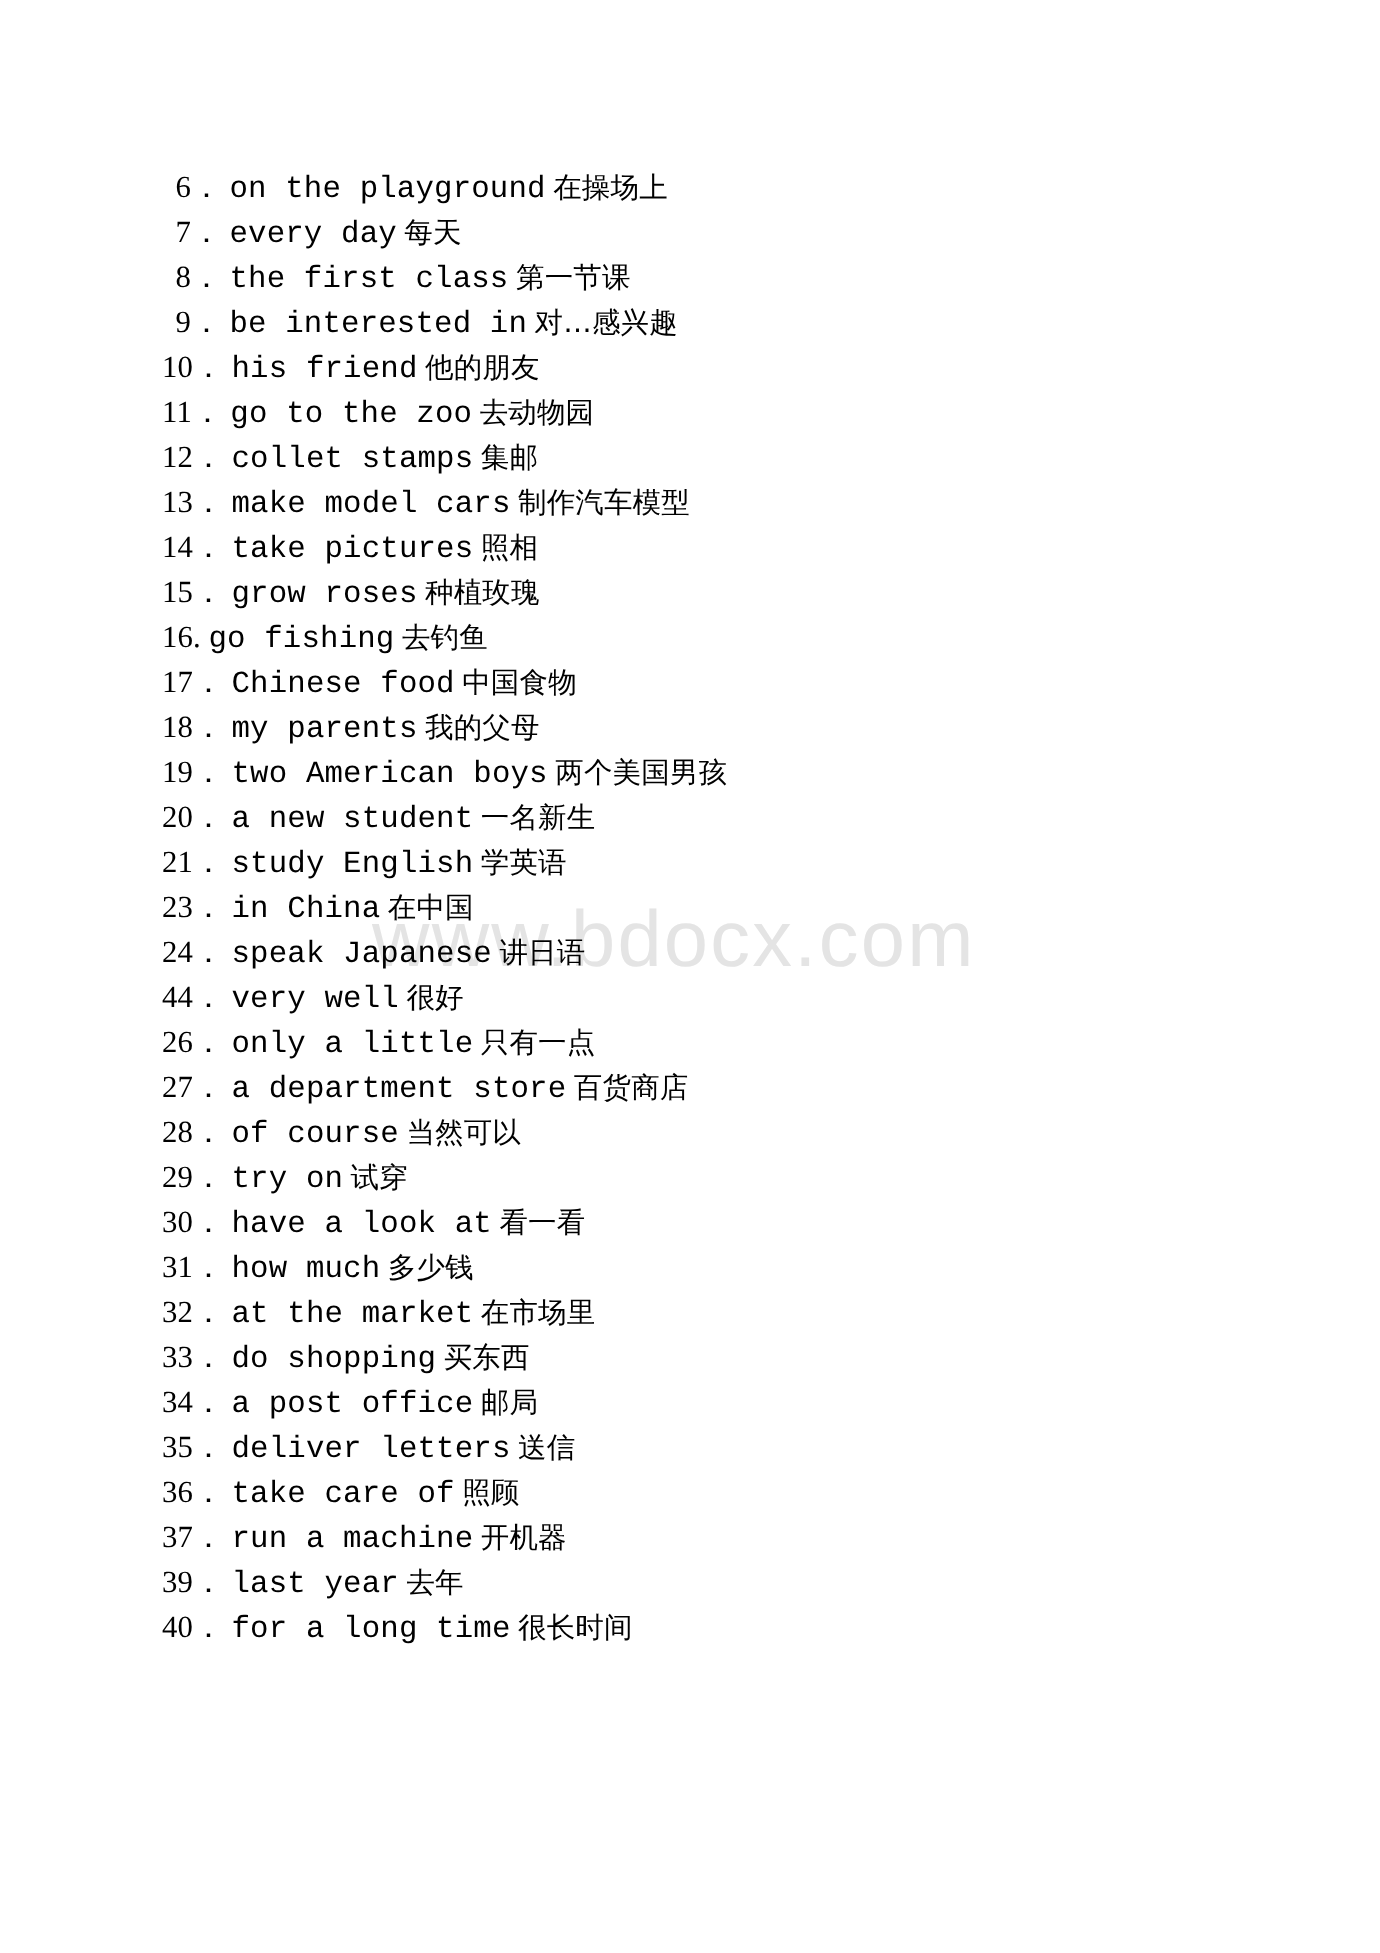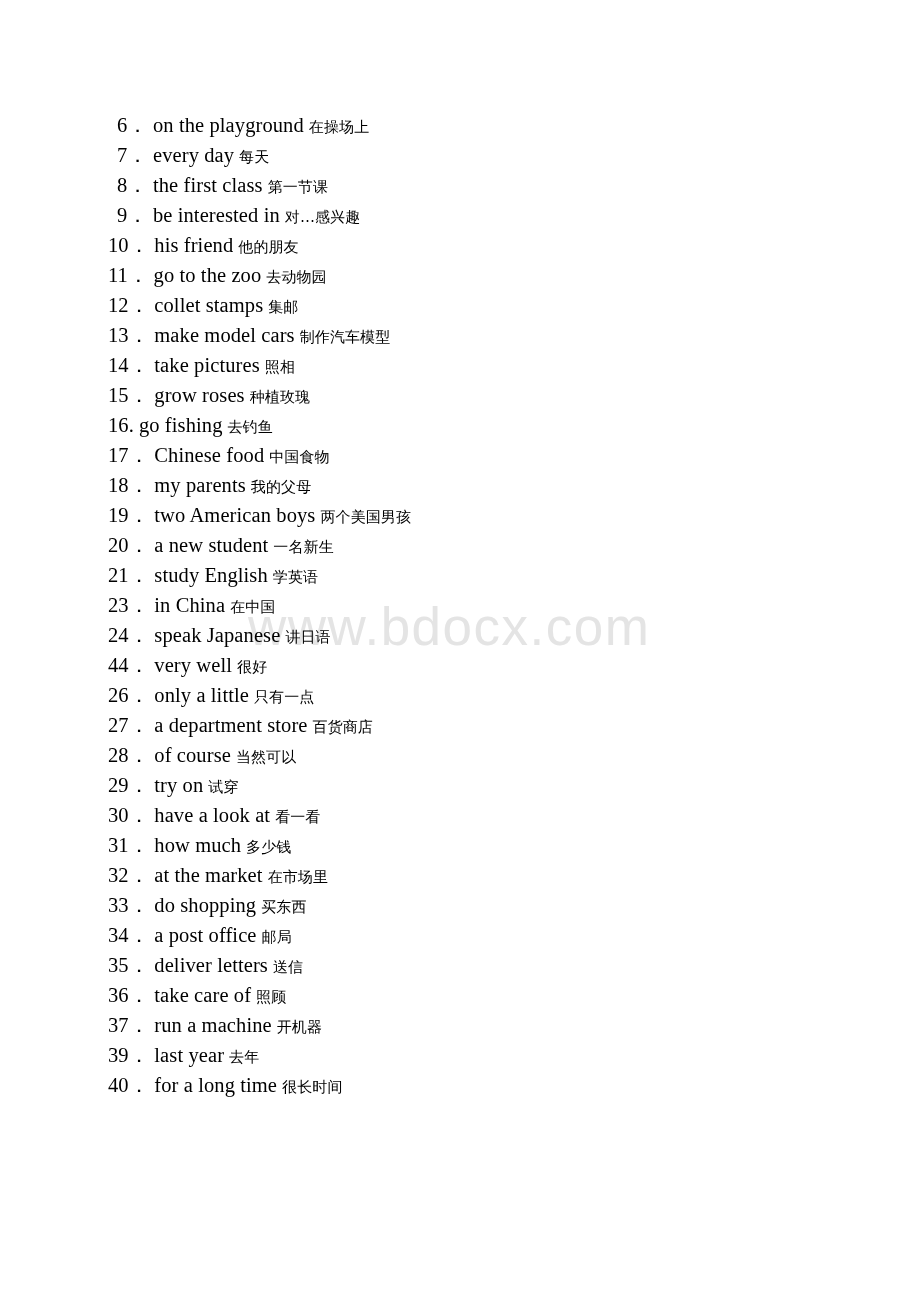--- a/index.html
+++ b/index.html
@@ -66,26 +66,26 @@
   
   .vocab-item.narrow-indent .item-number {
     padding-left: 9px;
   }
   
   .vocab-item.tight .item-number {
     padding-left: 0;
   }
 
   .item-en {
-    font-family: Liberation Serif, serif;
+    font-family: Liberation Mono, monospace;
     text-align: center;
   }
   .item-zh {
     font-family: "DejaVu Sans", "Liberation Sans", sans-serif;
-    font-size: 15px;
+    font-size: 19px;
   }
   .gap { display: inline-block; width: 5px; }
 </style>
 </head>
 <body>
 
 <div id="watermark">www.bdocx.com</div>
 
 <div id="page">
   <ul id="vocab-list">

